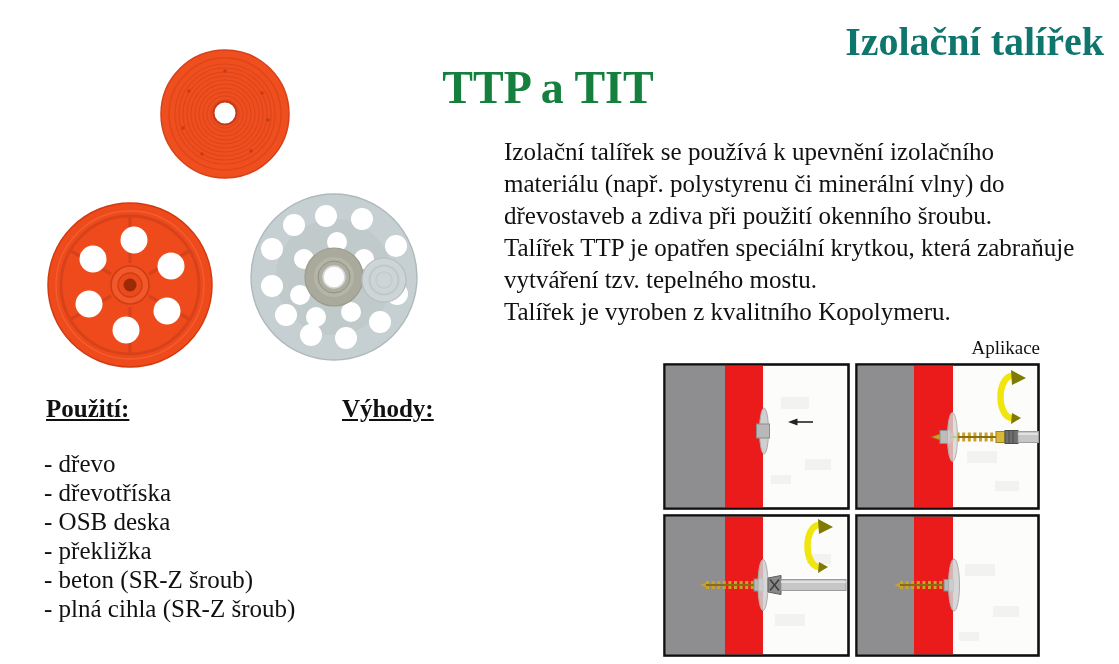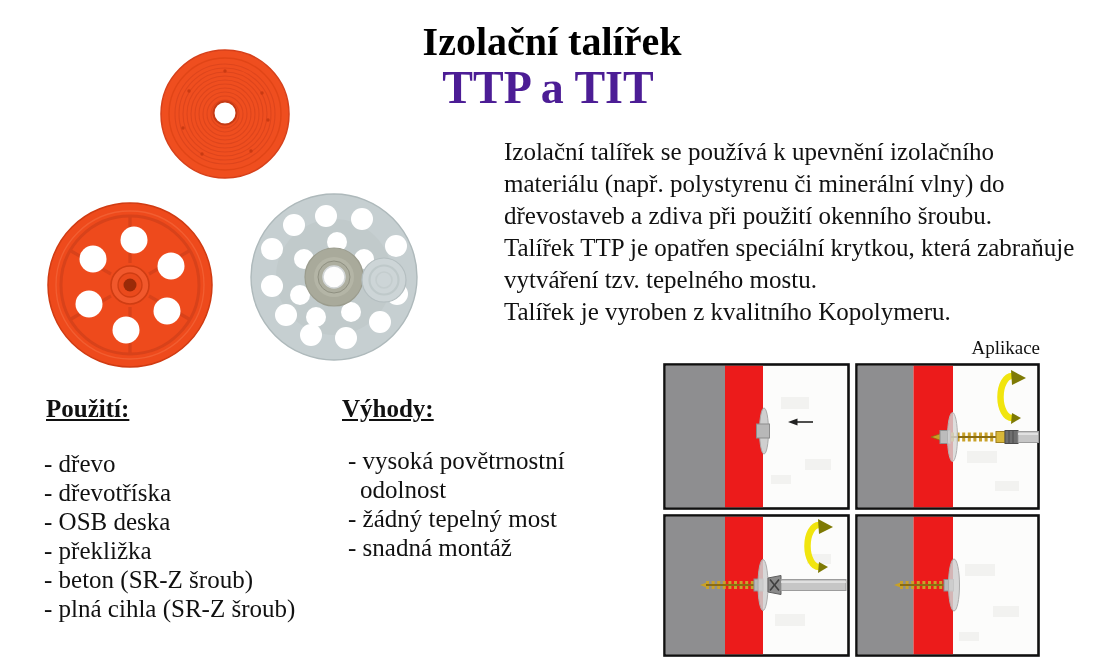--- a/index.html
+++ b/index.html
@@ -8,30 +8,30 @@
     width:1119px;height:664px;
     background:#ffffff;
     overflow:hidden;
     font-family:"Liberation Serif","DejaVu Serif",serif;
     color:#111;
   }
   .abs{position:absolute;}
   
   .title-red{
     left:0;top:18px;width:1104px;
-    text-align:center;
+    text-align:right;
     font-size:40px;font-weight:bold;
-    color:#000000;
+    color:#0f766e;
     letter-spacing:0px;
   }
   .title-black{
     left:0;top:61px;width:1096px;
     text-align:center;
     font-size:46px;font-weight:bold;
-    color:#4c1d95;
+    color:#15803d;
   }
   
   .intro{
     left:504px;top:136px;width:625px;
     font-size:25px;line-height:32px;
     white-space:nowrap;
   }
   .intro .b{font-weight:normal;}
   
   .list-heading{
@@ -164,26 +164,20 @@
   <div class="abs list-items usage-items">
     <div>- dřevo</div>
     <div>- dřevotříska</div>
     <div>- OSB deska</div>
     <div>- překližka</div>
     <div>- beton (SR-Z šroub)</div>
     <div>- plná cihla (SR-Z šroub)</div>
   </div>
 
   <div class="abs list-heading benefits-heading">Výhody:</div>
-  <div class="abs list-items benefits-items">
-    <div>- vysoká povětrnostní</div>
-    <div class="indent">odolnost</div>
-    <div>- žádný tepelný most</div>
-    <div>- snadná montáž</div>
-  </div>
 
   <div class="abs app-label">Aplikace</div>
 
   <svg class="abs" style="left:663px;top:363px;" width="187" height="147" viewBox="0 0 187 147">
     <rect x="1.5" y="1.5" width="184" height="144" fill="#fcfcfb" stroke="#101010" stroke-width="2.6"></rect>
     <rect x="2.8" y="2.8" width="59.2" height="141.4" fill="#8e8e90"></rect>
     <rect x="62" y="2.8" width="38" height="141.4" fill="#ec1b1b"></rect>
     <g fill="#f2f2f0">
       <rect x="118" y="34" width="28" height="12"></rect>
         <rect x="142" y="96" width="26" height="11"></rect>

